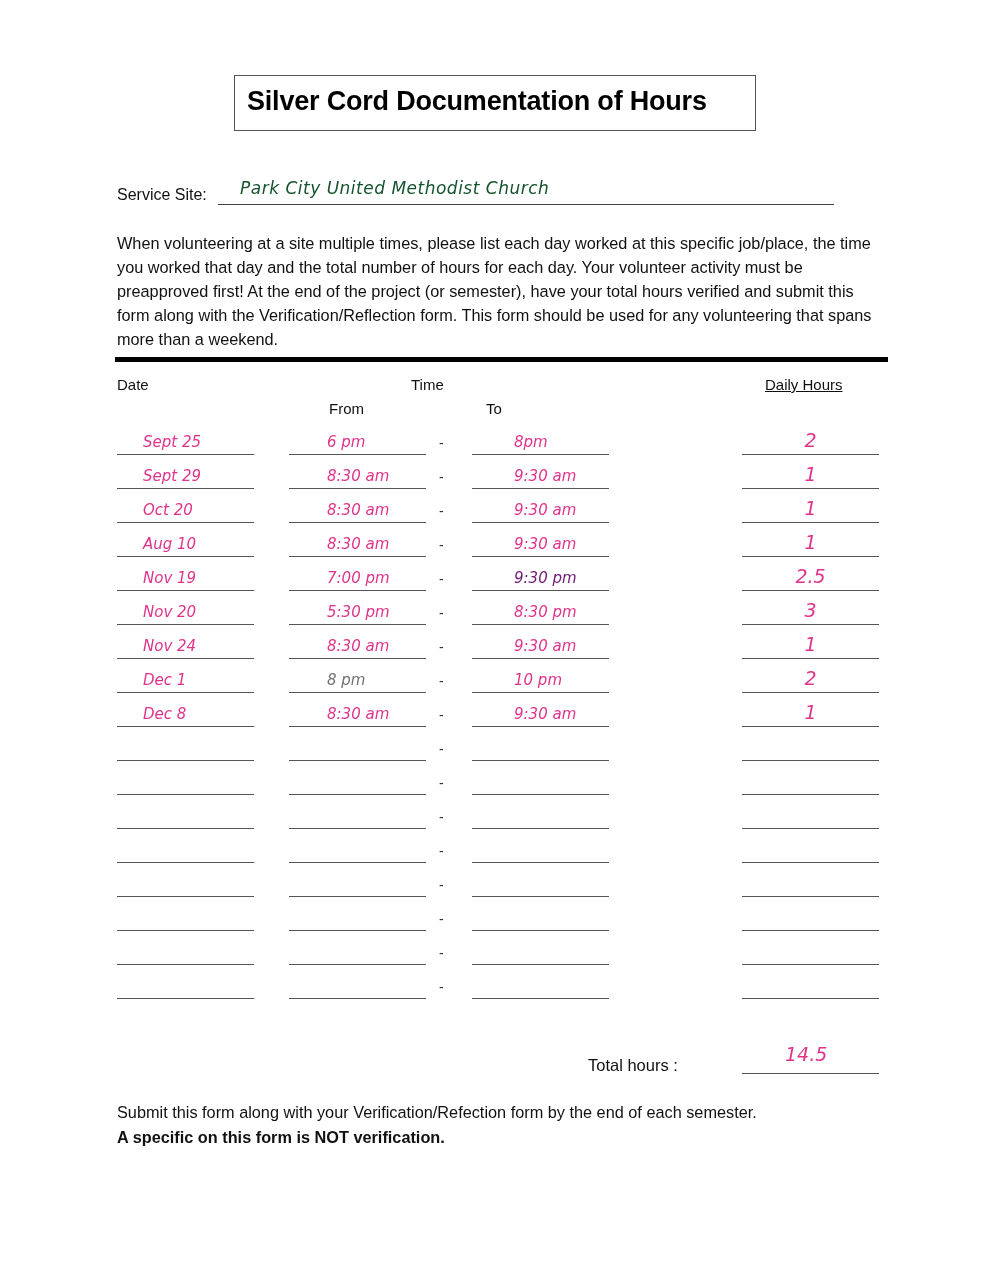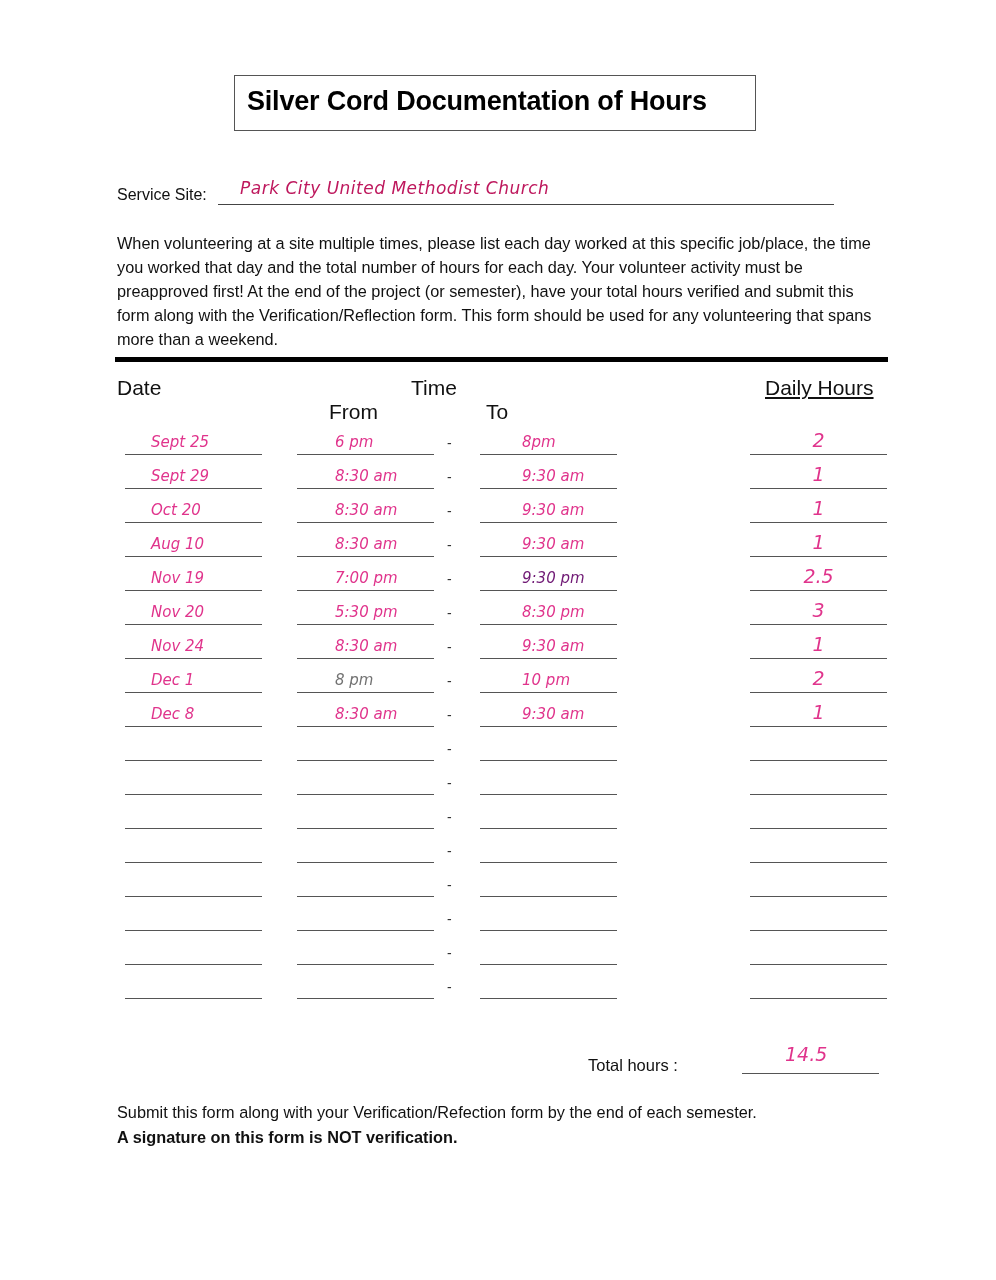--- a/index.html
+++ b/index.html
@@ -9,22 +9,22 @@
                  border: 1.5px solid #555; box-sizing: border-box; }
     .title { position: absolute; left: 12px; top: 10px; font-size: 27px; font-weight: bold;
              letter-spacing: -0.2px; color: #000; white-space: nowrap; }
     .site-label { position: absolute; left: 117px; top: 186px; font-size: 16px; }
     .site-line { position: absolute; left: 218px; top: 204px; width: 616px; border-bottom: 1.5px solid #444; }
     .hand { color: #e0348c; font-family: "DejaVu Sans", sans-serif; font-weight: normal; font-style: italic; }
     .site-value { position: absolute; left: 240px; top: 178px; font-size: 17px; letter-spacing: 0.5px; }
     .instructions { position: absolute; left: 117px; top: 231px; width: 770px; font-size: 16.3px;
                     line-height: 24px; color: #111; }
     .rule { position: absolute; left: 115px; top: 357px; width: 773px; height: 5px; background: #000; }
-    .hdr { position: absolute; font-size: 21px; }
-    .row { position: absolute; left: 8px; width: 963px; height: 34px; }
+    .hdr { position: absolute; font-size: 15px; }
+    .row { position: absolute; left: 0; width: 963px; height: 34px; }
     .cell-line { position: absolute; bottom: 0; border-bottom: 1.5px solid #555; height: 30px; }
     .c-date { left: 117px; width: 137px; }
     .c-from { left: 289px; width: 137px; }
     .c-to   { left: 472px; width: 137px; }
     .c-hrs  { left: 742px; width: 137px; }
     .cell-val { position: absolute; bottom: 3px; font-size: 15px; white-space: nowrap; }
     .v-date { left: 26px; }
     .v-from { left: 38px; }
     .v-to   { left: 42px; }
     .v-hrs  { left: 0; width: 137px; text-align: center; font-size: 19px; }
@@ -37,21 +37,21 @@
   </style>
 </head>
 <body>
 
 <div class="title-box">
   <div class="title">Silver Cord Documentation of Hours</div>
 </div>
 
 <div class="site-label">Service Site:</div>
 <div class="site-line"></div>
-<div class="site-value hand" style="color: #be185d;">Park City United Methodist Church</div>
+<div class="site-value hand" style="color: #14532d;">Park City United Methodist Church</div>
 
 <div class="instructions">When volunteering at a site multiple times, please list each day worked at this specific job/place, the time you worked that day and the total number of hours for each day. Your volunteer activity must be preapproved first!   At the end of the project (or semester), have your total hours verified and submit this form along with the Verification/Reflection form.  This form should be used for any volunteering that spans more than a weekend.</div>
 
 <div class="rule"></div>
 
 <div class="hdr" style="left:117px; top:376px;">Date</div>
 <div class="hdr" style="left:411px; top:376px;">Time</div>
 <div class="hdr" style="left:329px; top:400px;">From</div>
 <div class="hdr" style="left:486px; top:400px;">To</div>
 <div class="hdr" style="left:765px; top:376px;text-decoration:underline;">Daily Hours</div>
@@ -312,13 +312,13 @@
       </div>
       <span class="dash">-</span>
     </div>
   </div>
 
 <div class="total-label">Total hours :</div>
 <div class="total-line"></div>
 <div class="total-value hand" style="color: rgb(224, 52, 140);">14.5</div>
 
 <div class="footer1">Submit this form along with your Verification/Refection form by the end of each semester.</div>
-<div class="footer2">A signature on this form is NOT verification.</div>
+<div class="footer2">A specific on this form is NOT verification.</div>
 
 </body></html>

